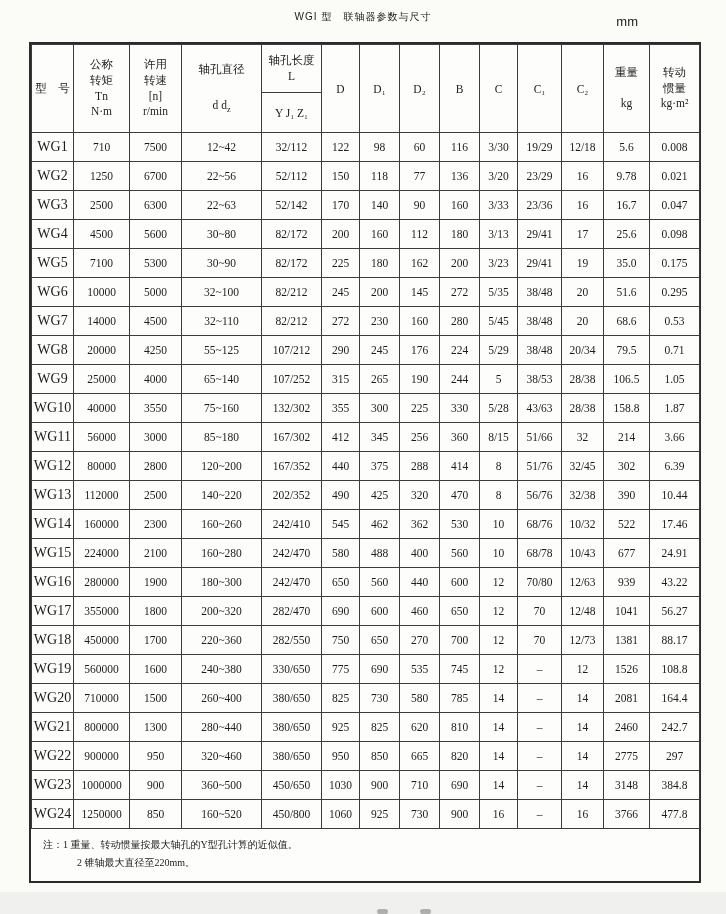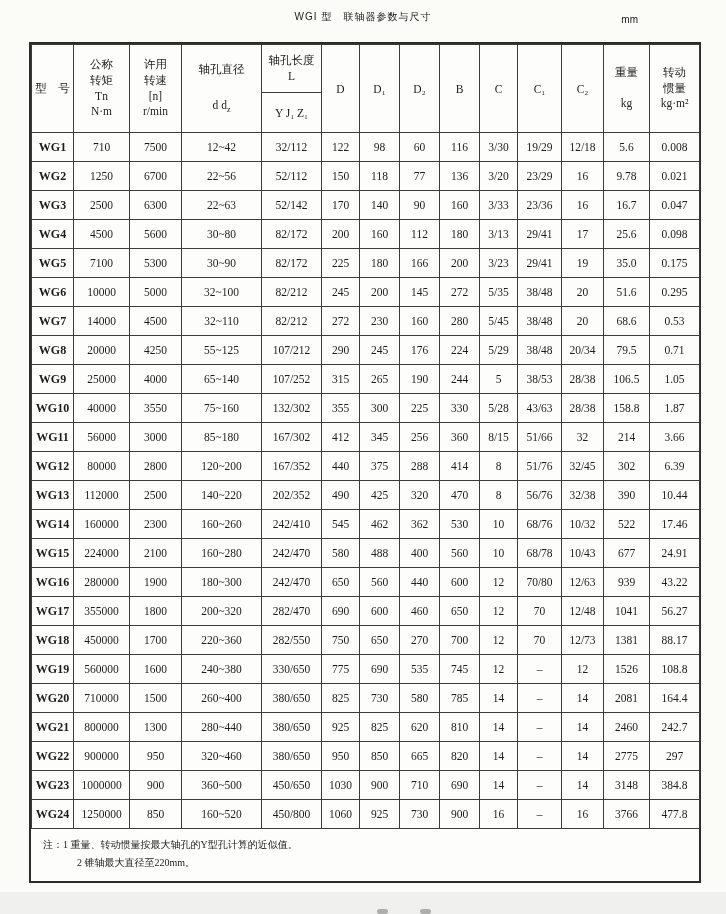--- a/index.html
+++ b/index.html
@@ -10,42 +10,42 @@
     font-family:"Liberation Serif","DejaVu Serif",serif;
     color:#1c1c1c;
   }
   .title-row { position:absolute; top:6px; left:0; width:726px; height:28px; }
   .page-title {
     display:block; text-align:center; font-size:10px; letter-spacing:1px;
     font-family:"Liberation Sans","DejaVu Sans",sans-serif; font-weight:500;
     padding-top:4px;
   }
   .unit-label {
-    position:absolute; top:8px; right:88px; font-size:10px;
+    position:absolute; top:8px; right:88px; font-size:13px;
     font-family:"Liberation Sans","DejaVu Sans",sans-serif;
   }
   .sheet {
     position:absolute; left:29px; top:42px; width:672px;
     border:2px solid #2b2b2b; background:#fdfdfb;
   }
   table { border-collapse:collapse; table-layout:fixed; width:668px; }
   th, td {
     border:1px solid #3c3c3c; text-align:center; vertical-align:middle;
     padding:0 1px; overflow:hidden;
   }
   thead th { font-weight:normal; font-size:11.5px; }
   .pre { white-space:pre-line; line-height:1.38; display:block; }
   .hdr-2row { height:88px; }
   .hdr-top { height:48px; }
   .hdr-bot { height:40px; }
   .bore-dia-th { vertical-align:middle; }
   .bore-dia-th .sym { margin-top:20px; }
   sub { font-size:8px; }
   tbody td { height:29px; font-size:11.5px; }
-  tbody td:first-child { font-size:12px;font-weight:bold; }
+  tbody td:first-child { font-size:14px; }
   .notes {
     padding:7px 10px 9px 12px; font-size:10px; line-height:1.8;
   }
   .note-line { white-space:nowrap; }
   .note-line.indent { padding-left:34px; }
   .bottom-strip {
     position:absolute; left:0; top:892px; width:726px; height:22px;
     background:#f0f0ee;
   }
   .smudge {
@@ -194,21 +194,21 @@
           <td>0.098</td>
         </tr>
         <tr>
           <td>WG5</td>
           <td>7100</td>
           <td>5300</td>
           <td>30~90</td>
           <td>82/172</td>
           <td>225</td>
           <td>180</td>
-          <td>166</td>
+          <td>162</td>
           <td>200</td>
           <td>3/23</td>
           <td>29/41</td>
           <td>19</td>
           <td>35.0</td>
           <td>0.175</td>
         </tr>
         <tr>
           <td>WG6</td>
           <td>10000</td>

